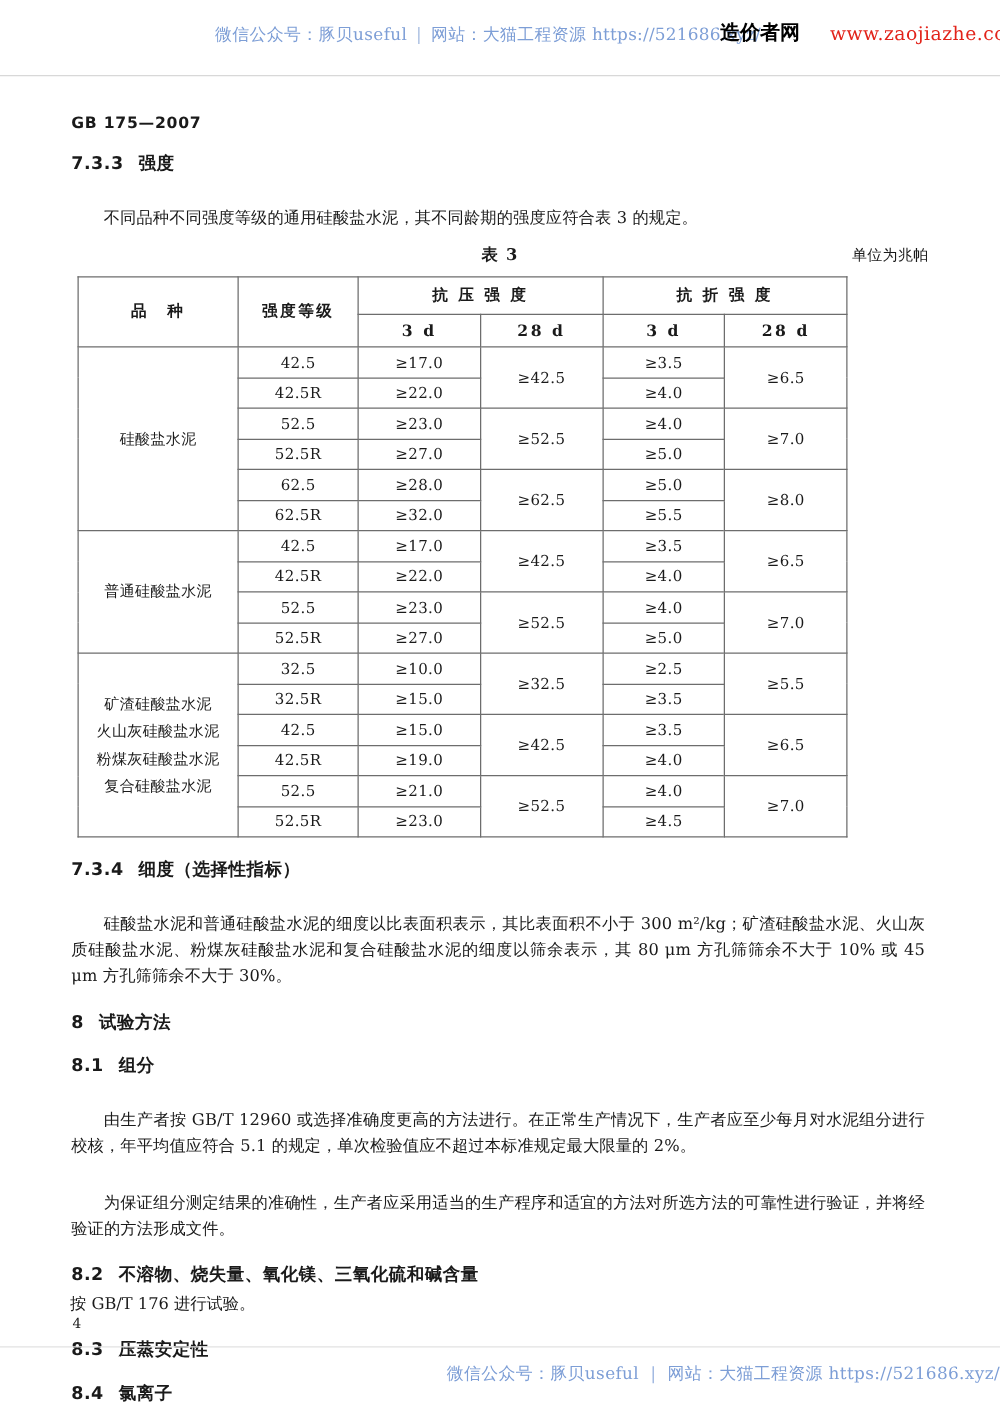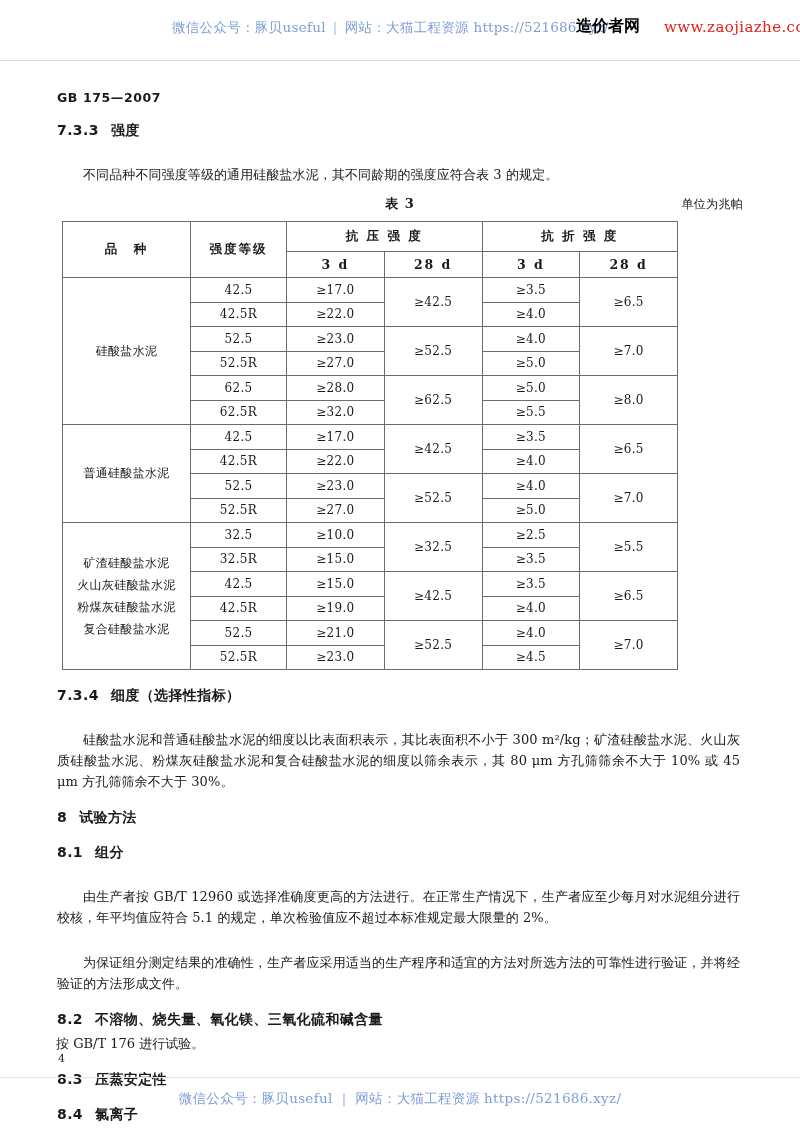--- a/index.html
+++ b/index.html
@@ -155,21 +155,21 @@
   
   .pageno {
     position: absolute;
     left: 58px; top: 1052px;
     font-size: 11px;
     font-family: "DejaVu Serif","Liberation Serif",serif;
   }
   .wm-footer {
     position: absolute;
     bottom: 22px; left: 0; width: 800px;
-    text-align: center;
+    text-align: right;
     font-size: 13.5px;
     color: #7d9ed6;
     white-space: nowrap;
     letter-spacing: 0.3px;
   }
   .ftr-rule {
     position: absolute;
     bottom: 52px; left: 0; width: 800px;
     border-top: 1px solid #e2e2e2;
   }

